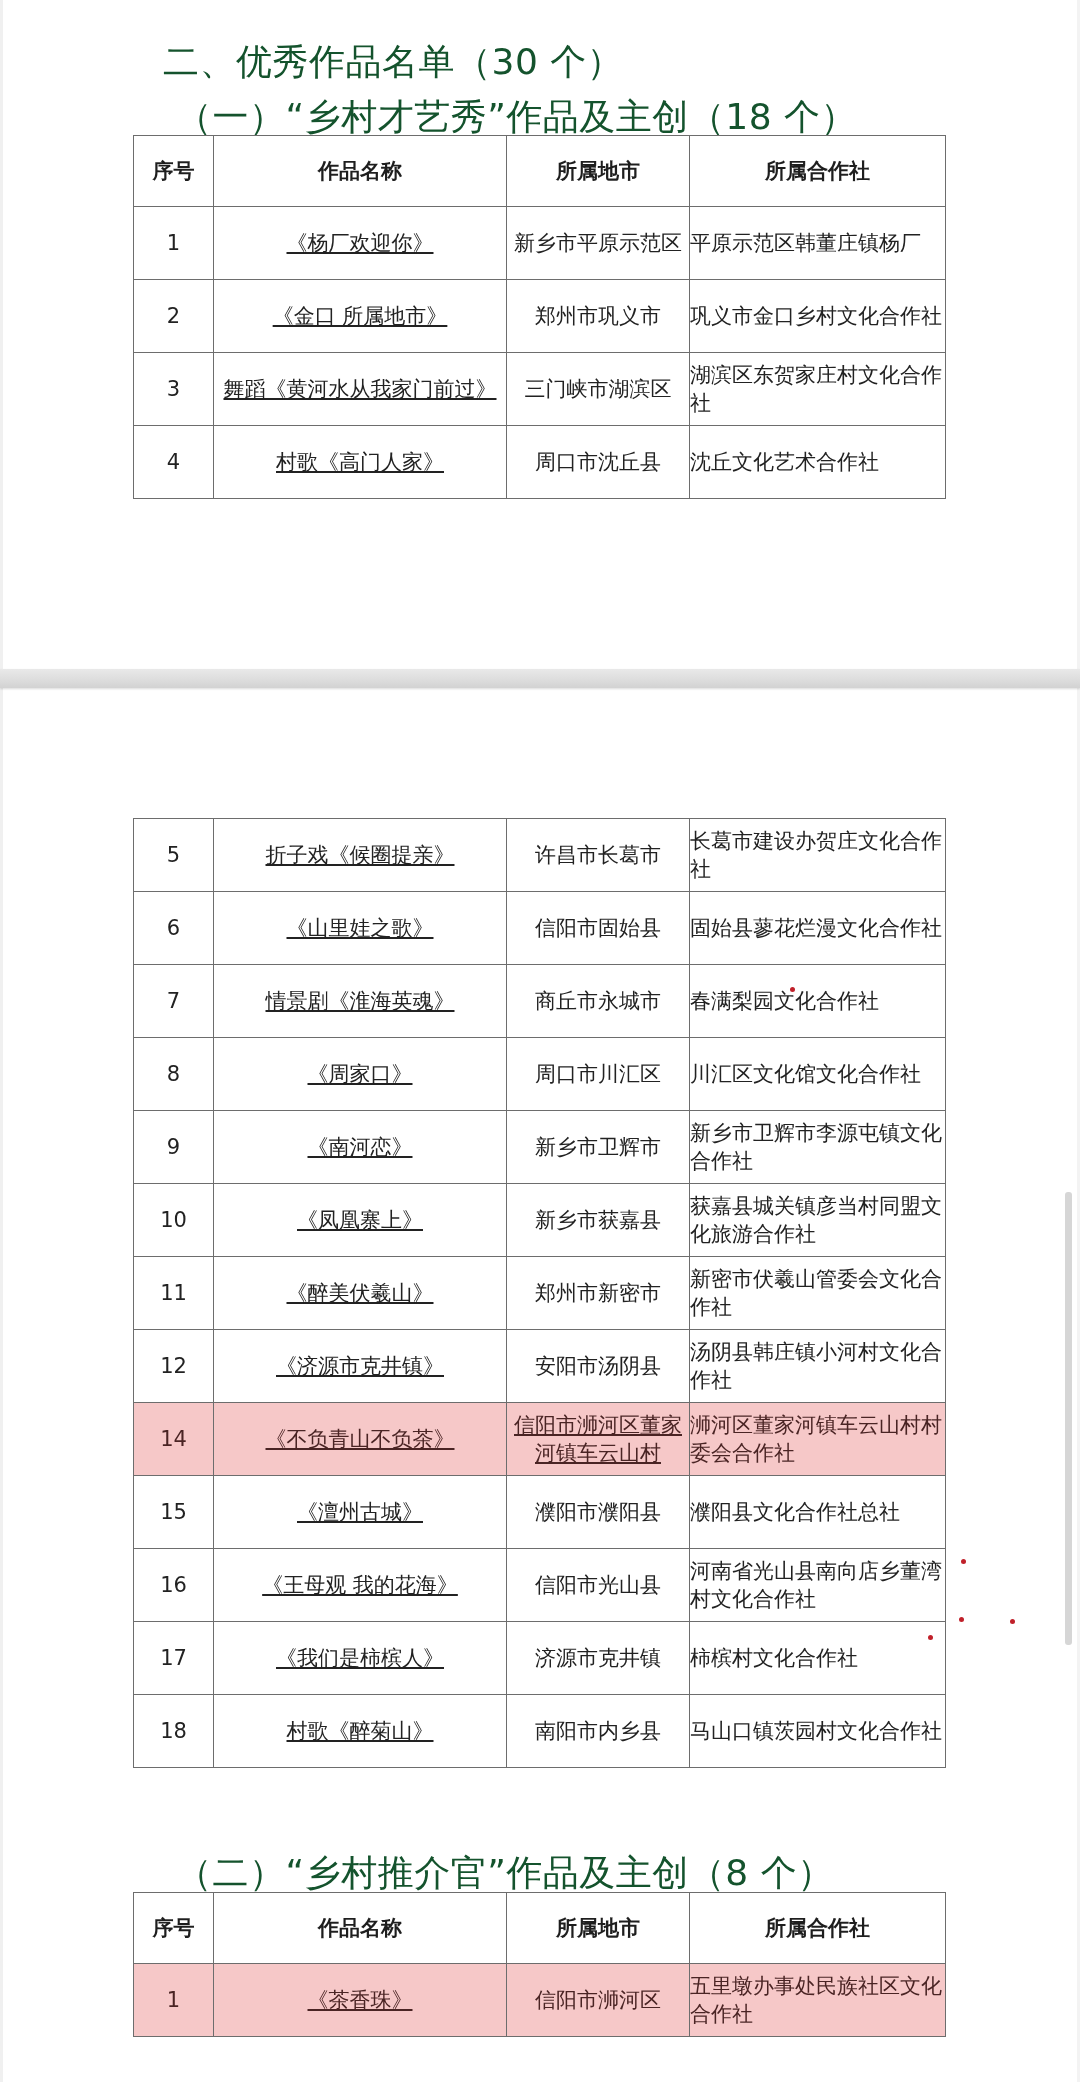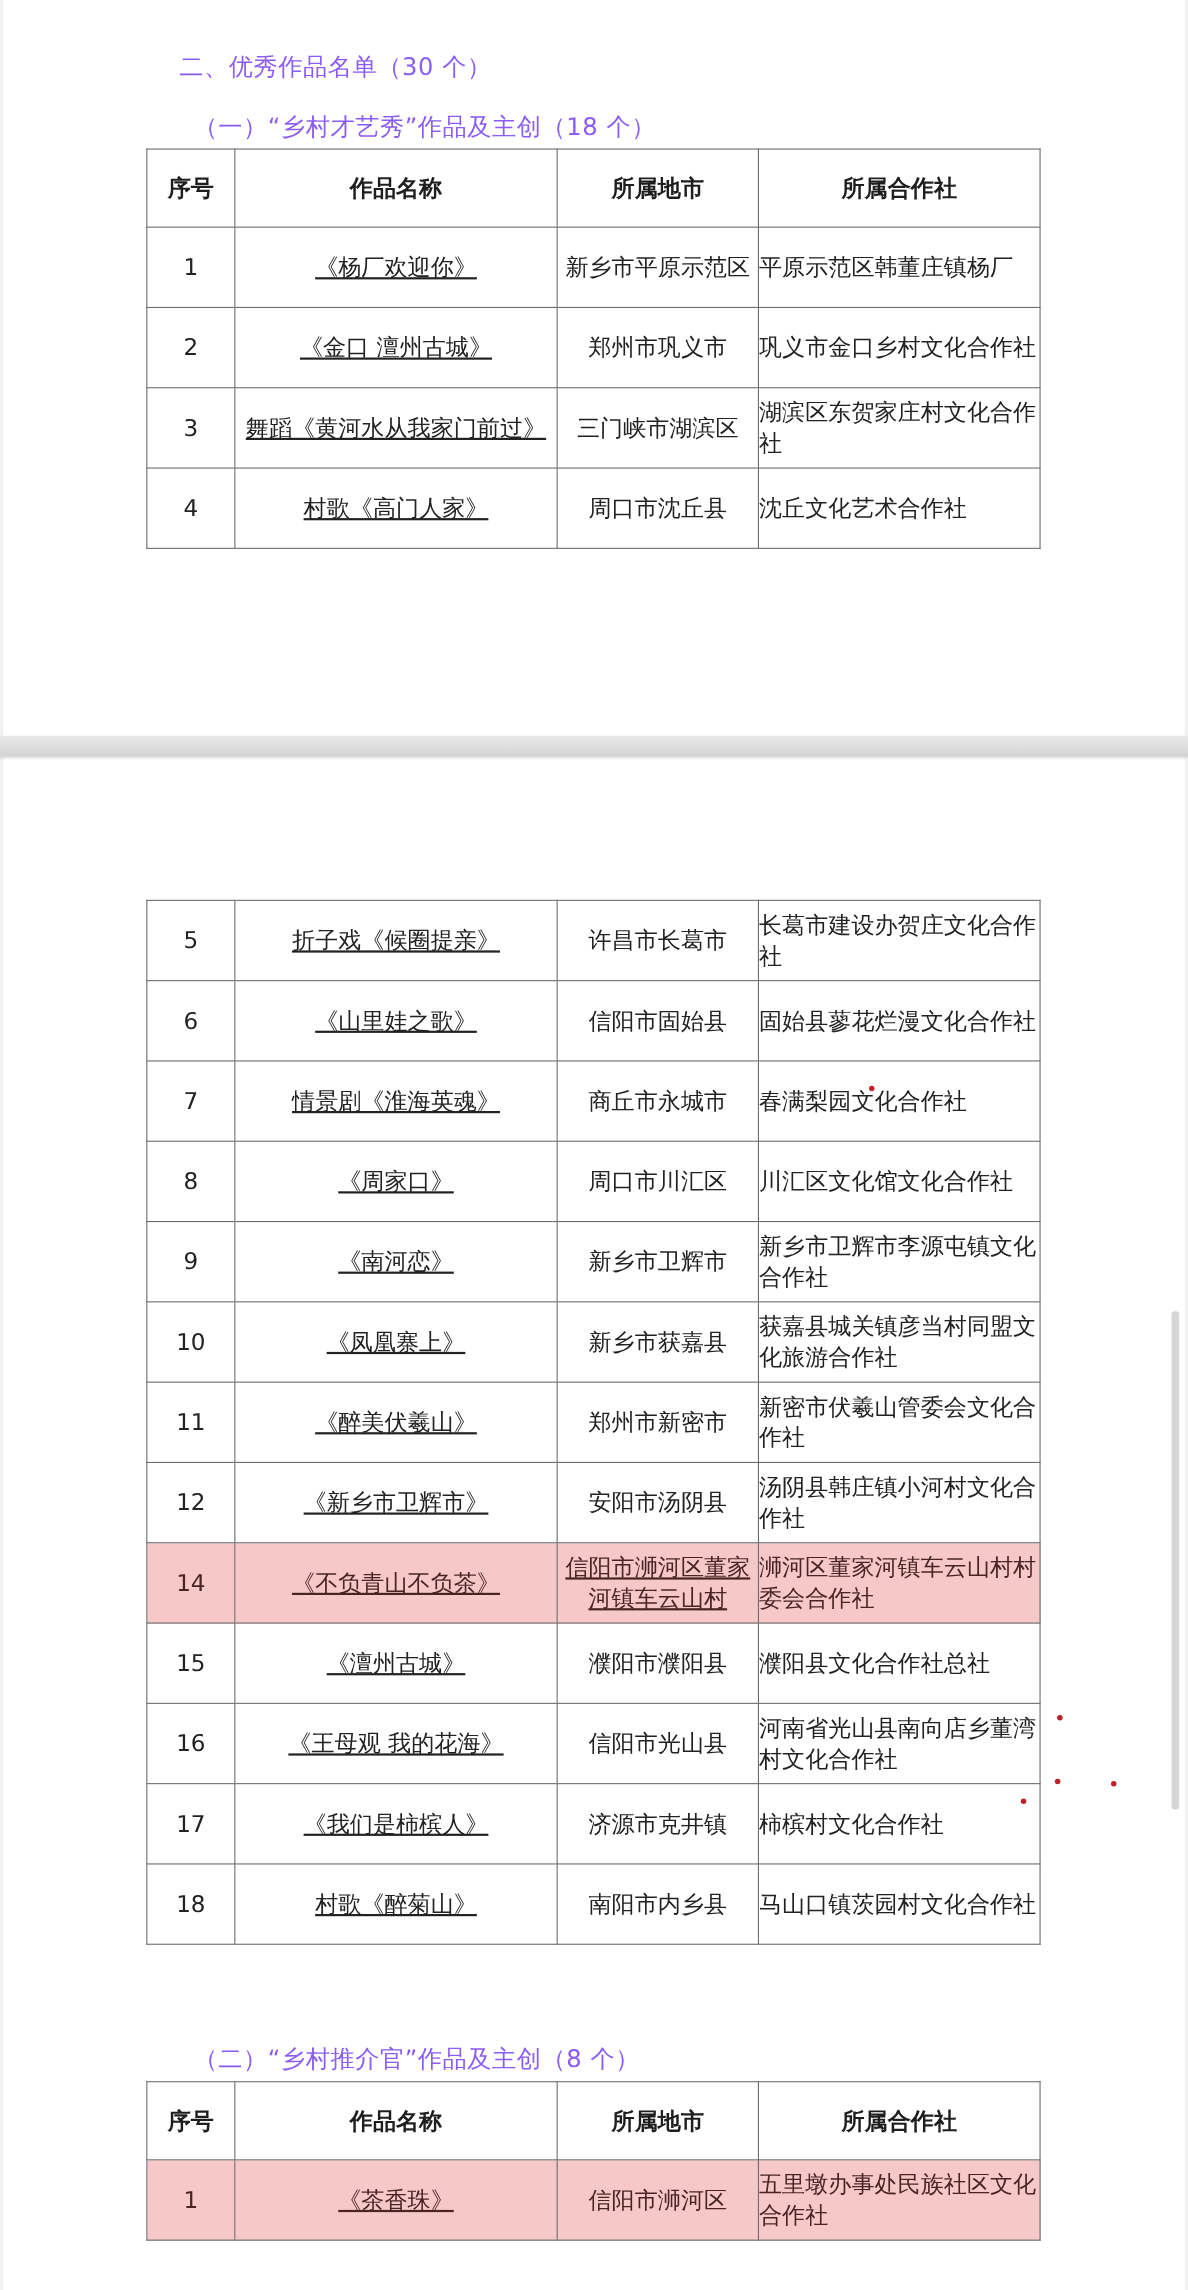--- a/index.html
+++ b/index.html
@@ -5,21 +5,21 @@
   html, body { margin:0; padding:0; }
   body {
     width:1080px; height:2082px; position:relative; overflow:hidden;
     background:#ffffff;
     font-family:"DejaVu Sans","Liberation Sans",sans-serif;
     color:#222;
   }
   .page-edge-left { position:absolute; left:0; top:0; width:3px; height:2082px; background:#f0f0f0; }
   .page-edge-right { position:absolute; right:0; top:0; width:3px; height:2082px; background:#f3f3f3; }
   .heading {
-    position:absolute; font-size:22px; line-height:32px; color:#8b5cf6; white-space:nowrap;
+    position:absolute; font-size:36px; line-height:32px; color:#14532d; white-space:nowrap;
     letter-spacing:0.5px;
   }
   .page-gap {
     position:absolute; left:0; top:669px; width:1080px; height:19px;
     background:linear-gradient(#e9e9e9,#dcdcdc 60%,#d2d2d2);
     box-shadow:0 1px 2px rgba(0,0,0,0.15);
   }
   table.grid {
     position:absolute; left:133px; width:812px;
     border-collapse:collapse; table-layout:fixed;
@@ -68,21 +68,21 @@
     <th>所属合作社</th>
   </tr>
   <tr>
     <td class="c-num">1</td>
     <td class="c-title">《杨厂欢迎你》</td>
     <td class="c-city">新乡市平原示范区</td>
     <td class="c-coop">平原示范区韩董庄镇杨厂</td>
   </tr>
   <tr>
     <td class="c-num">2</td>
-    <td class="c-title">《金口  澶州古城》</td>
+    <td class="c-title">《金口  所属地市》</td>
     <td class="c-city">郑州市巩义市</td>
     <td class="c-coop">巩义市金口乡村文化合作社</td>
   </tr>
   <tr>
     <td class="c-num">3</td>
     <td class="c-title">舞蹈《黄河水从我家门前过》</td>
     <td class="c-city">三门峡市湖滨区</td>
     <td class="c-coop">湖滨区东贺家庄村文化合作社</td>
   </tr>
   <tr>
@@ -141,21 +141,21 @@
     <td class="c-coop">获嘉县城关镇彦当村同盟文化旅游合作社</td>
   </tr>
   <tr>
     <td class="c-num">11</td>
     <td class="c-title">《醉美伏羲山》</td>
     <td class="c-city">郑州市新密市</td>
     <td class="c-coop">新密市伏羲山管委会文化合作社</td>
   </tr>
   <tr>
     <td class="c-num">12</td>
-    <td class="c-title">《新乡市卫辉市》</td>
+    <td class="c-title">《济源市克井镇》</td>
     <td class="c-city">安阳市汤阴县</td>
     <td class="c-coop">汤阴县韩庄镇小河村文化合作社</td>
   </tr>
   <tr class="hl">
     <td class="c-num">14</td>
     <td class="c-title">《不负青山不负茶》</td>
     <td class="c-city" style="padding:0 2px;text-decoration:underline;">信阳市浉河区董家河镇车云山村</td>
     <td class="c-coop">浉河区董家河镇车云山村村委会合作社</td>
   </tr>
   <tr>

